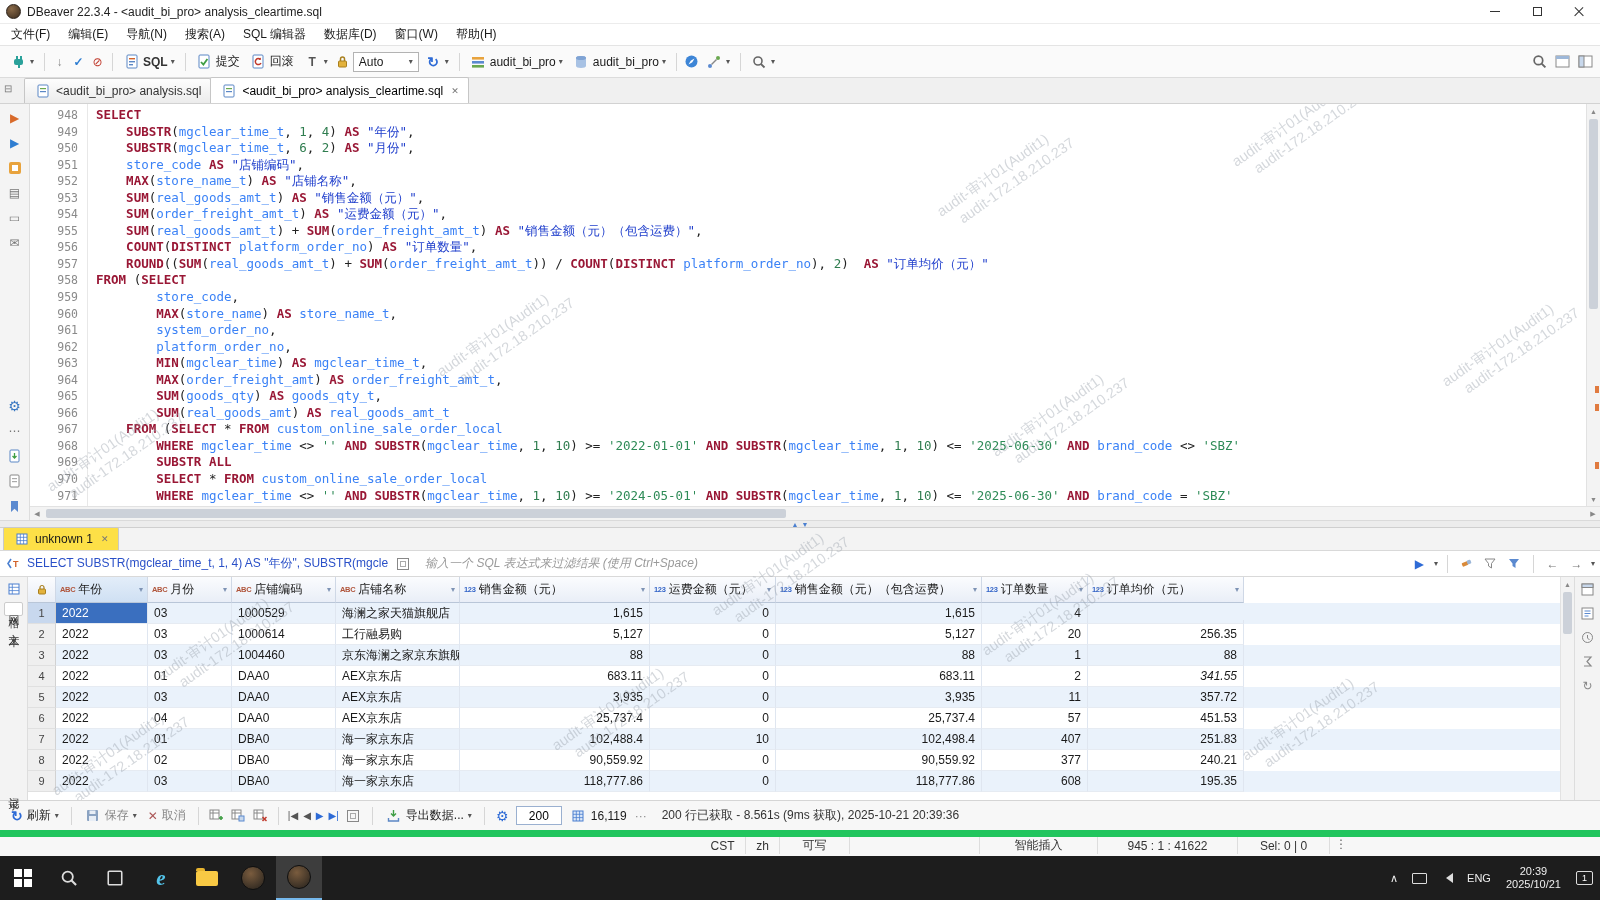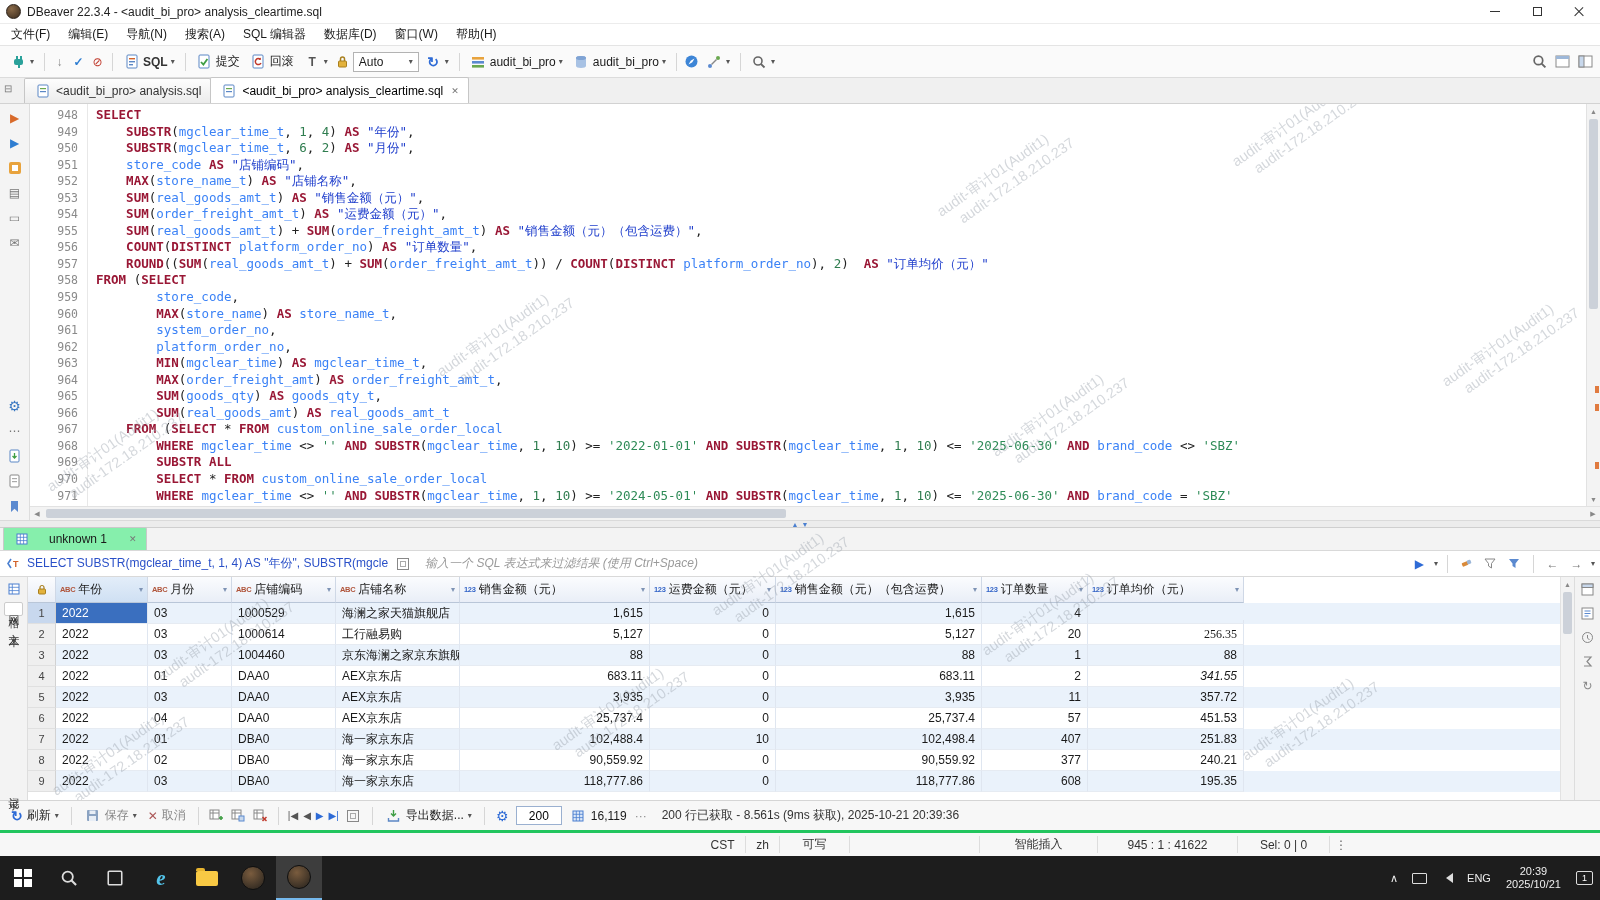--- a/index.html
+++ b/index.html
@@ -71,21 +71,21 @@
   .wm-layer{position:absolute;inset:0;pointer-events:none;overflow:hidden;z-index:30}
   .wm{position:absolute;transform:rotate(-35deg);color:#9aa2ac;opacity:.42;font-size:14.5px;white-space:nowrap;line-height:18px}
   .wm div:nth-child(2){padding-left:14px}
 
   
   .splitter{height:8px;flex:0 0 auto;background:#ececec;border-top:1px solid #dadada;border-bottom:1px solid #cfcfcf;display:flex;align-items:center;justify-content:center;gap:3px;font-size:7px;color:#4a7fd0}
 
   
   .results{flex:1;display:flex;flex-direction:column;min-height:0;position:relative;background:#fff}
   .rtabrow{height:23px;flex:0 0 auto;background:#f3f3f3;border-bottom:1px solid #d9d9d9;display:flex;align-items:flex-end;padding-left:3px}
-  .rtab{height:23px;background:#86efac;border:1px solid #c9c9c9;border-bottom:none;display:flex;align-items:center;gap:19px;padding:0 9px;border-radius:2px 2px 0 0}
+  .rtab{height:23px;background:#fde047;border:1px solid #c9c9c9;border-bottom:none;display:flex;align-items:center;gap:5px;padding:0 9px;border-radius:2px 2px 0 0}
   .filterrow{height:26px;flex:0 0 auto;border-bottom:1px solid #d9d9d9;display:flex;align-items:center;background:#fff;padding:0 5px;gap:5px}
   .fexpr{color:#2a50c8;white-space:nowrap;overflow:hidden;max-width:430px}
   .fph{color:#9a9a9a;font-style:italic;flex:1;padding-left:8px;white-space:nowrap;overflow:hidden}
   .fbtn{width:19px;height:19px;display:inline-flex;align-items:center;justify-content:center}
   .expand-ic{width:12px;height:12px;border:1px solid #888;position:relative}
   .expand-ic::after{content:"";position:absolute;inset:2px;border:1px solid #aaa}
   .results-body{flex:1;display:flex;min-height:0}
   .rleft{width:28px;flex:0 0 auto;background:#f3f3f3;border-right:1px solid #ddd;display:flex;flex-direction:column;align-items:center;padding:3px 0;gap:5px}
   .vtab{writing-mode:vertical-rl;text-orientation:upright;font-size:11px;color:#333;padding:4px 1px;letter-spacing:2px}
   .vtab.active{background:#fff;border:1px solid #ccc;border-radius:2px}
@@ -116,21 +116,21 @@
 
   
   .rtoolbar{height:30px;flex:0 0 auto;border-top:1px solid #d5d5d5;background:#f7f7f7;display:flex;align-items:center;padding:0 8px;gap:5px;white-space:nowrap}
   .rtb-btn{display:inline-flex;align-items:center;gap:4px;padding:0 3px;height:22px}
   .fetch-input{width:46px;height:19px;border:1px solid #9ab0d0;text-align:center;font-size:12px;font-family:"Liberation Sans",sans-serif;background:#fff}
   .navgl{font-size:10px;color:#555}
   .blue{color:#2e6bd6}
   .rstatus{margin-left:10px;color:#333}
 
   
-  .statusbar{height:26px;flex:0 0 auto;background:#f7f7f7;border-top:3px solid #22c55e;display:flex;align-items:center;color:#333}
+  .statusbar{height:26px;flex:0 0 auto;background:#f7f7f7;border-top:7px solid #22c55e;display:flex;align-items:flex-start;color:#333}
   .sb-spacer{width:700px;border-right:1px solid #e0e0e0}
   .sb-item{display:flex;align-items:center;justify-content:center;border-right:1px solid #ddd;padding:0 4px;overflow:hidden;white-space:nowrap}
   .sb-gap{}
   .sb-dots{width:22px;display:flex;align-items:center;justify-content:center;color:#666}
 
   
   .taskbar{height:44px;flex:0 0 auto;background:#1d1d1d;display:flex;align-items:stretch;color:#eee}
   .tb-app{width:46px;display:flex;align-items:center;justify-content:center}
   .tb-app.active{background:#3d3d3d;border-bottom:2px solid #76b9ed}
   .win-logo{display:grid;grid-template-columns:8px 8px;grid-template-rows:8px 8px;gap:1.5px}
@@ -613,21 +613,21 @@
             <div class="grow">
               <div class="rncell">2</div>
               <div class="gcell" style="width: 92px;">2022</div>
               <div class="gcell" style="width: 84px;">03</div>
               <div class="gcell" style="width: 104px;">1000614</div>
               <div class="gcell" style="width: 124px;">工行融易购</div>
               <div class="gcell num" style="width: 190px;">5,127</div>
               <div class="gcell num" style="width: 126px;">0</div>
               <div class="gcell num" style="width: 206px;">5,127</div>
               <div class="gcell num" style="width: 106px;">20</div>
-              <div class="gcell num" style="width: 156px; font-family: Liberation Serif, serif;">256.35</div>
+              <div class="gcell num" style="width: 156px;">256.35</div>
             </div>
             <div class="grow odd">
               <div class="rncell">3</div>
               <div class="gcell" style="width: 92px;">2022</div>
               <div class="gcell" style="width: 84px;">03</div>
               <div class="gcell" style="width: 104px;">1004460</div>
               <div class="gcell" style="width: 124px;">京东海澜之家京东旗舰店</div>
               <div class="gcell num" style="width: 190px;">88</div>
               <div class="gcell num" style="width: 126px;">0</div>
               <div class="gcell num" style="width: 206px;">88</div>

